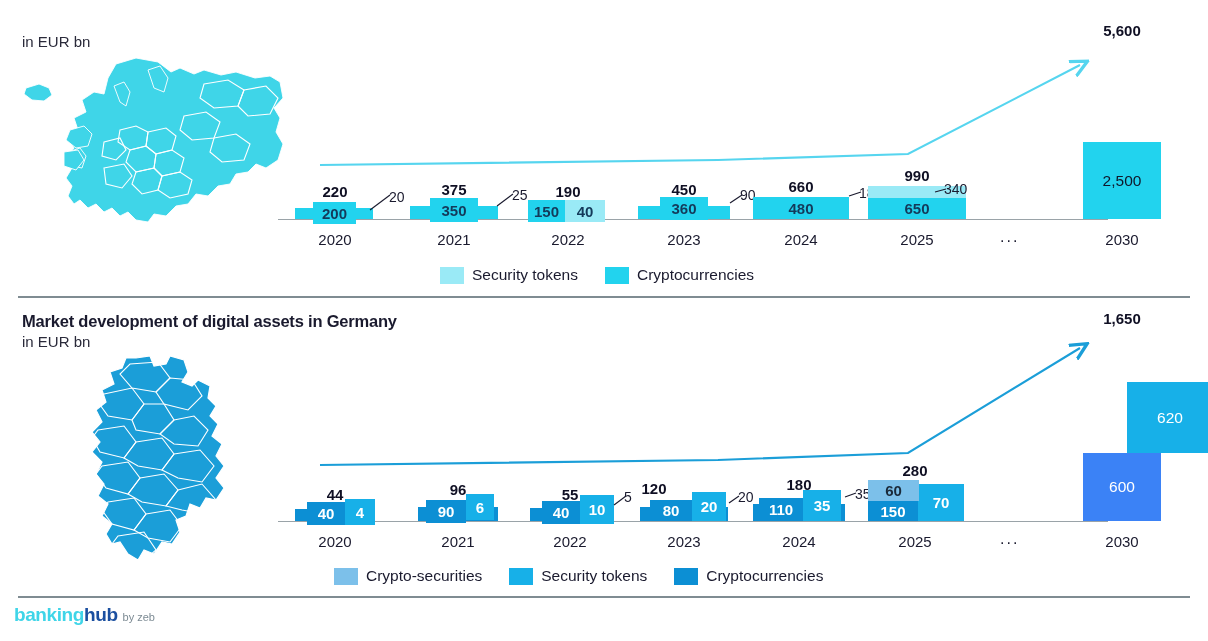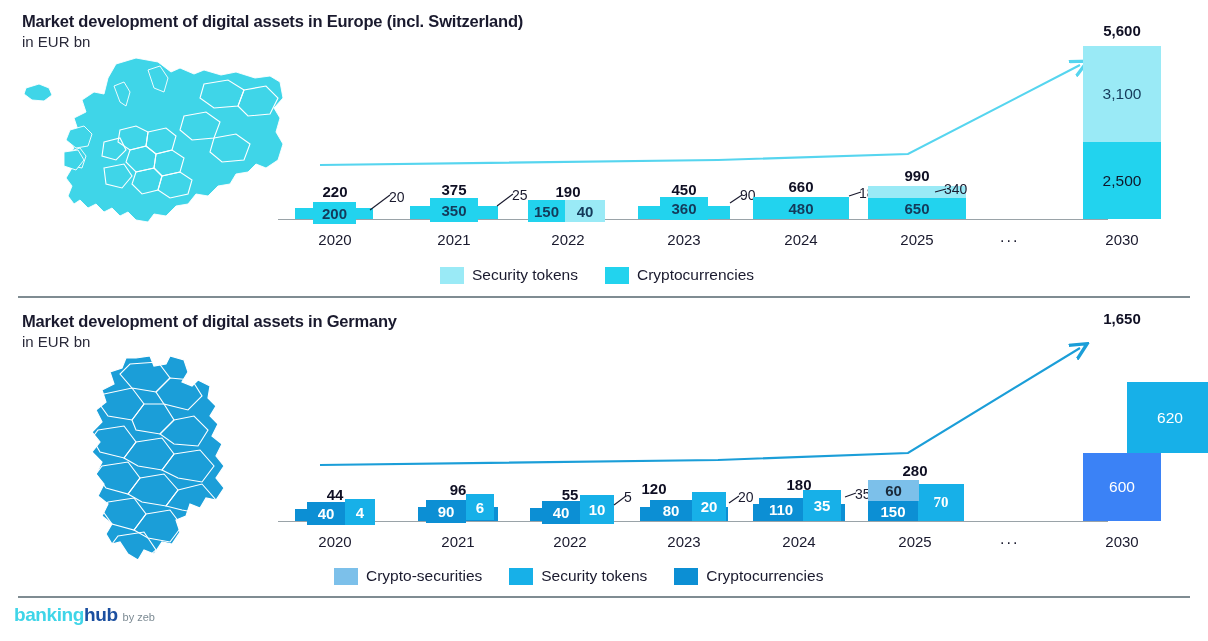--- a/index.html
+++ b/index.html
@@ -39,21 +39,20 @@
   #logo{position:absolute;left:14px;top:604px;font-size:19px;font-weight:bold;letter-spacing:-0.4px;}
   #logo .b1{color:#3fd5e8;}
   #logo .b2{color:#1b4fa0;}
   #logo .b3{color:#7d8b94;font-size:11px;font-weight:normal;letter-spacing:0;}
 </style>
 </head>
 <body>
 
 <div class="panel" id="panel-europe">
 
-  <div class="title" style="top:12px;">Market development of digital assets in Europe (incl. Switzerland)</div>
   <div class="subtitle" style="top:33px;">in EUR bn</div>
 
   <div class="mapwrap" style="left:8px;top:56px;width:280px;height:172px;">
     <svg width="280" height="172" viewBox="0 0 280 172">
       <g fill="#3fd5e8" stroke="#ffffff" stroke-width="0.9">
         <path d="M18,32 L31,28 L41,32 L44,39 L36,45 L24,44 L16,38 Z"></path>
         <path d="M108,8 L128,2 L150,6 L163,16 L172,12 L186,18 L196,14 L213,19 L228,16 L247,22 L262,20 L272,26 L275,42 L266,52 L272,62 L268,76 L275,88 L270,104 L258,112 L248,108 L240,116 L228,118 L222,128 L210,130 L200,140 L188,138 L180,148 L168,150 L158,160 L146,158 L140,166 L128,164 L120,156 L112,160 L104,152 L96,156 L88,148 L80,152 L72,144 L66,148 L60,140 L64,130 L58,122 L64,112 L58,102 L66,92 L60,82 L70,74 L66,62 L78,56 L74,44 L86,36 L96,38 L100,22 Z"></path>
         <path d="M106,30 L116,26 L122,36 L118,50 L112,46 Z" fill="none" stroke="#ffffff"></path>
         <path d="M140,14 L152,10 L160,22 L156,36 L146,32 Z" fill="none" stroke="#ffffff"></path>
         <path d="M60,96 L72,92 L78,100 L74,112 L64,110 Z" fill="none" stroke="#ffffff"></path>
@@ -148,21 +147,20 @@
   <svg style="position:absolute;left:933px;top:183px;" width="26" height="14">
     <line x1="2" y1="9" x2="13" y2="6" stroke="#1a1a2e" stroke-width="1.1"></line>
   </svg>
   <div class="callout" style="left:944px;top:181px;">340</div>
   <div class="total" style="left:867px;top:167px;width:100px;">990</div>
   <div class="xlabel" style="left:867px;top:231px;width:100px;">2025</div>
 
   <div class="ellipsis" style="left:1000px;top:228px;">...</div>
 
   <div class="bar" style="left:1083px;top:46px;width:78px;height:173px;">
-    <div class="seg big" style="left:0;top:0;width:78px;height:96px;background:#9aeaf6;color:#143a5a;">3,100</div>
     <div class="seg big" style="left:0;top:96px;width:78px;height:77px;background:#22d3ee;color:#0f172a;">2,500</div>
   </div>
   <div class="total" style="left:1072px;top:22px;width:100px;">5,600</div>
   <div class="xlabel" style="left:1072px;top:231px;width:100px;">2030</div>
 
   <div class="legend" style="left:440px;top:266px;">
     <div class="li">
       <span class="swatch" style="background:#9aeaf6;"></span>
       <span>Security tokens</span>
     </div>
@@ -263,21 +261,21 @@
   <svg style="position:absolute;left:843px;top:188px;" width="24" height="16">
     <line x1="2" y1="9" x2="13" y2="5" stroke="#1a1a2e" stroke-width="1.1"></line>
   </svg>
   <div class="callout" style="left:855px;top:186px;">35</div>
   <div class="total" style="left:749px;top:176px;width:100px;">180</div>
   <div class="xlabel" style="left:749px;top:233px;width:100px;">2024</div>
 
   <div class="bar" style="left:868px;top:180px;width:96px;height:41px;">
     <div class="seg" style="left:0;top:8px;width:96px;height:33px;background:#0c8fd4;"></div>
     <div class="seg" style="left:0;top:21px;width:50px;height:20px;background:#0c8fd4;color:#ffffff;">150</div>
-    <div class="seg" style="left:50px;top:4px;width:46px;height:37px;background:#17b0e8;color:#ffffff;font-family:Liberation Serif, serif;">70</div>
+    <div class="seg" style="left:50px;top:4px;width:46px;height:37px;background:#17b0e8;color:#ffffff;">70</div>
     <div class="seg" style="left:0;top:0;width:51px;height:21px;background:#7cc0ea;color:#1a2a3a;">60</div>
   </div>
   <div class="total" style="left:865px;top:162px;width:100px;">280</div>
   <div class="xlabel" style="left:865px;top:233px;width:100px;">2025</div>
 
   <div class="ellipsis" style="left:1000px;top:230px;">...</div>
 
   <div class="bar" style="left:1083px;top:33px;width:78px;height:188px;">
     <div class="seg big" style="left:0;top:49px;width:86px;height:71px;background:#17b0e8;color:#ffffff;margin-left:44px;">620</div>
     <div class="seg big" style="left:0;top:120px;width:78px;height:68px;background:#3b82f6;color:#ffffff;">600</div>

